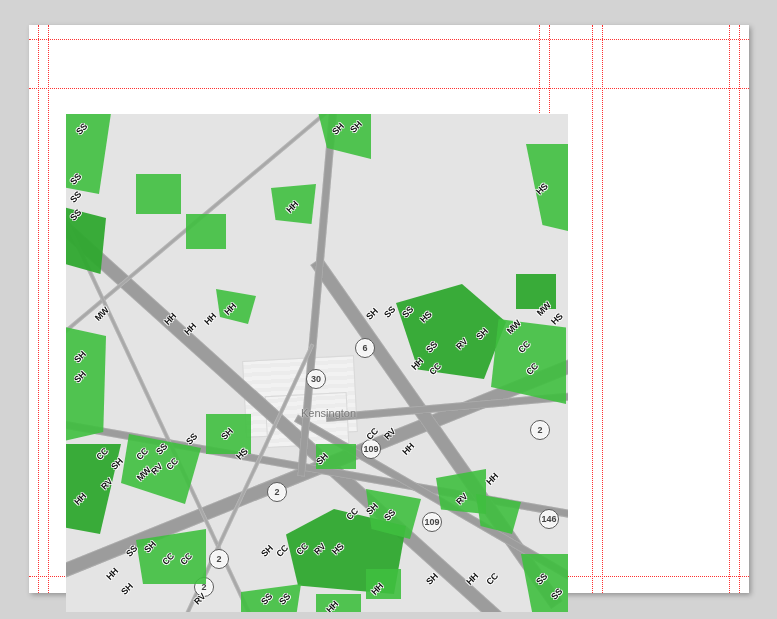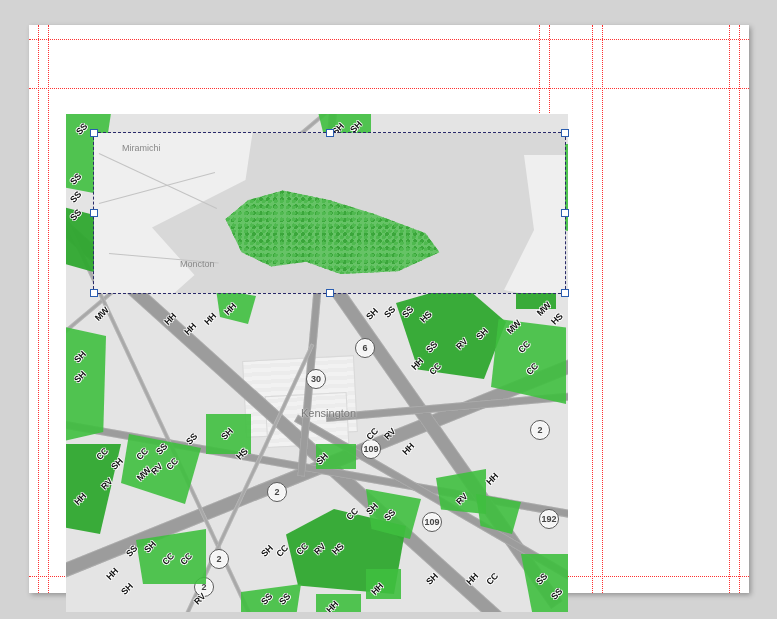--- a/index.html
+++ b/index.html
@@ -173,21 +173,21 @@
 
     <div class="town-label" style="left:235px; top:293px;">Kensington</div>
 
     <div class="shield" style="left:289px; top:224px;">6</div>
     <div class="shield" style="left:240px; top:255px;">30</div>
     <div class="shield" style="left:464px; top:306px;">2</div>
     <div class="shield" style="left:295px; top:325px;">109</div>
     <div class="shield" style="left:201px; top:368px;">2</div>
     <div class="shield" style="left:143px; top:435px;">2</div>
     <div class="shield" style="left:356px; top:398px;">109</div>
-    <div class="shield" style="left:473px; top:395px;">192</div>
+    <div class="shield" style="left:473px; top:395px;">146</div>
     <div class="shield" style="left:128px; top:463px;">2</div>
 
     <div class="forest" style="left:-15px; top:-10px; width:60px; height:90px; clip-path:polygon(0 0,100% 10%,80% 100%,0 90%);"></div>
     <div class="forest dark" style="left:-15px; top:90px; width:55px; height:70px; clip-path:polygon(0 0,100% 20%,90% 100%,0 80%);"></div>
     <div class="forest" style="left:-15px; top:210px; width:55px; height:120px; clip-path:polygon(0 0,100% 10%,95% 90%,0 100%);"></div>
     <div class="forest dark" style="left:-15px; top:330px; width:70px; height:90px; clip-path:polygon(0 0,100% 0,70% 100%,0 90%);"></div>
     <div class="forest" style="left:55px; top:320px; width:80px; height:70px; clip-path:polygon(10% 0,100% 20%,80% 100%,0 70%);"></div>
     <div class="forest" style="left:70px; top:415px; width:70px; height:55px; clip-path:polygon(0 20%,100% 0,100% 100%,10% 100%);"></div>
     <div class="forest" style="left:150px; top:175px; width:40px; height:35px; clip-path:polygon(0 0,100% 20%,80% 100%,10% 80%);"></div>
     <div class="forest" style="left:205px; top:70px;  width:45px; height:40px; clip-path:polygon(0 10%,100% 0,90% 100%,10% 90%);"></div>
@@ -276,39 +276,14 @@
     <div class="code" style="left:260px;top:488px;">HH</div>
     <div class="code" style="left:360px;top:460px;">SH</div>
     <div class="code" style="left:400px;top:460px;">HH</div>
     <div class="code" style="left:420px;top:460px;">CC</div>
     <div class="code" style="left:470px;top:460px;">SS</div>
     <div class="code" style="left:485px;top:475px;">SS</div>
     <div class="code" style="left:305px;top:470px;">HH</div>
 
   </div>
 
-  <div class="inset-frame">
-    <div class="inset-map">
-
-      <div class="land" style="left:-10px; top:-10px; width:170px; height:190px; clip-path:polygon(0 0,100% 0,95% 30%,40% 55%,65% 80%,40% 100%,0 100%);"></div>
-      <div class="land" style="left:390px; top:22px; width:100px; height:150px; clip-path:polygon(40% 0,100% 0,100% 100%,20% 90%,50% 50%);"></div>
-
-      <div class="landline" style="left:5px; top:20px; width:130px; transform:rotate(25deg);"></div>
-      <div class="landline" style="left:5px; top:70px; width:120px; transform:rotate(-15deg);"></div>
-      <div class="landline" style="left:15px; top:120px; width:110px; transform:rotate(5deg);"></div>
-
-      <div class="pei" style="left:120px; top:48px; width:230px; height:95px; clip-path:polygon(5% 40%,15% 20%,30% 10%,50% 20%,70% 35%,92% 55%,98% 75%,80% 95%,55% 98%,40% 85%,25% 90%,12% 75%);"></div>
-
-      <div class="inset-label" style="left:28px; top:10px;">Miramichi</div>
-      <div class="inset-label" style="left:86px; top:126px;">Moncton</div>
-    </div>
-
-    <div class="handle" style="left:-4px;  top:-4px;"></div>
-    <div class="handle" style="left:calc(50% - 4px); top:-4px;"></div>
-    <div class="handle" style="right:-4px; top:-4px;"></div>
-    <div class="handle" style="left:-4px;  top:calc(50% - 4px);"></div>
-    <div class="handle" style="right:-4px; top:calc(50% - 4px);"></div>
-    <div class="handle" style="left:-4px;  bottom:-4px;"></div>
-    <div class="handle" style="left:calc(50% - 4px); bottom:-4px;"></div>
-    <div class="handle" style="right:-4px; bottom:-4px;"></div>
-  </div>
 
 </div>
 
 </body></html>

